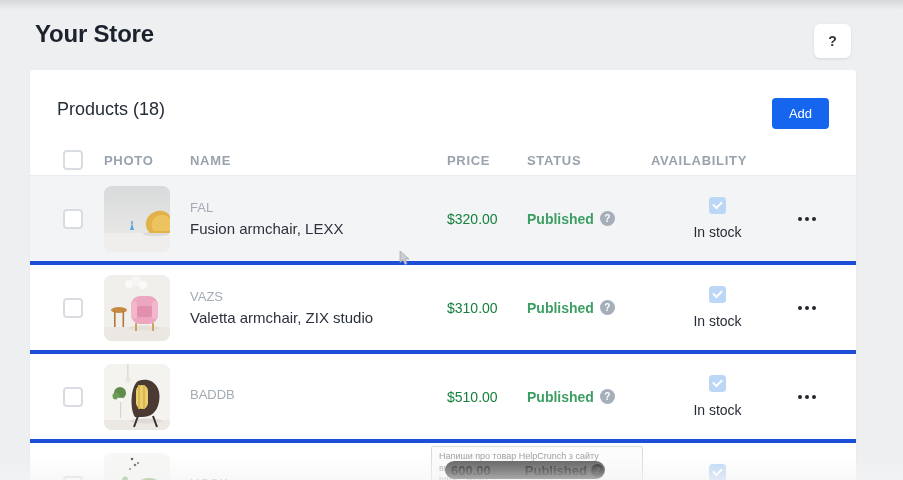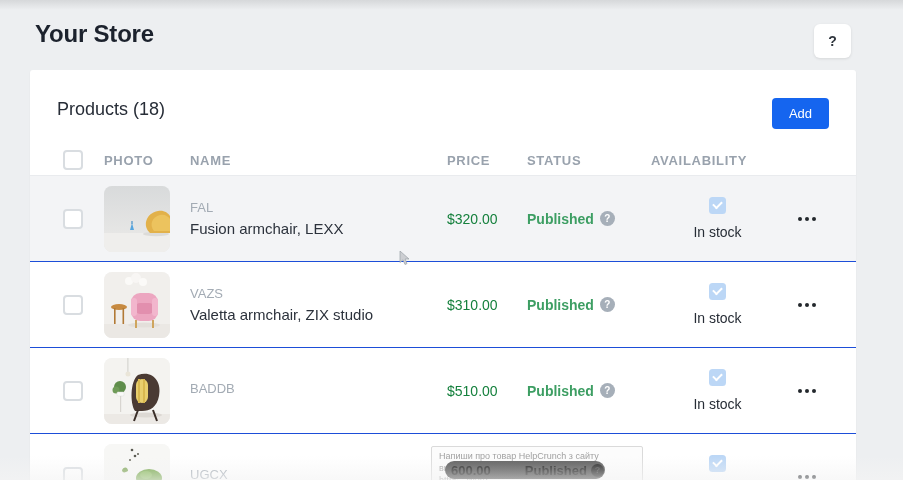--- a/index.html
+++ b/index.html
@@ -26,21 +26,21 @@
   .card-header{position:relative;height:75px;}
   .card-title{position:absolute;left:27px;top:29px;font-size:18px;color:#272d37;text-align:center;}
   .add-btn{position:absolute;right:27px;top:28px;width:57px;height:31px;background:#1565ef;
     color:#ffffff;border:none;border-radius:4px;font-size:13px;font-family:inherit;cursor:pointer;}
 
   
   .thead,.row{display:grid;grid-template-columns:47px 86px 257px 80px 124px 133px 45px;
     align-items:center;padding:0 27px;}
   .thead{height:30px;border-bottom:1px solid #e9ebee;}
   .th{font-size:13px;font-weight:700;color:#99a2ad;letter-spacing:.7px;}
-  .row{height:85px;border-bottom:1px solid #1d4ed8;background:#fff;}
+  .row{height:85px;border-bottom:4px solid #1d4ed8;background:#fff;}
   .row.hl{background:#f3f4f6;}
 
   .cb{width:16px;height:16px;border:2px solid #d9dde1;border-radius:4px;background:#fff;
     margin-left:6px;cursor:pointer;}
   .photo{width:66px;height:66px;border-radius:8px;overflow:hidden;line-height:0;
     box-shadow:0 0 0 1px rgba(0,0,0,.03) inset;}
   .sku{font-size:13px;color:#a3abb4;margin-bottom:5px;}
   .pname{font-size:15px;color:#2c323c;}
   .price{font-size:14px;color:#15803d;}
   .status{display:flex;align-items:center;gap:6px;font-size:14px;font-weight:700;color:#3d9e63;}

